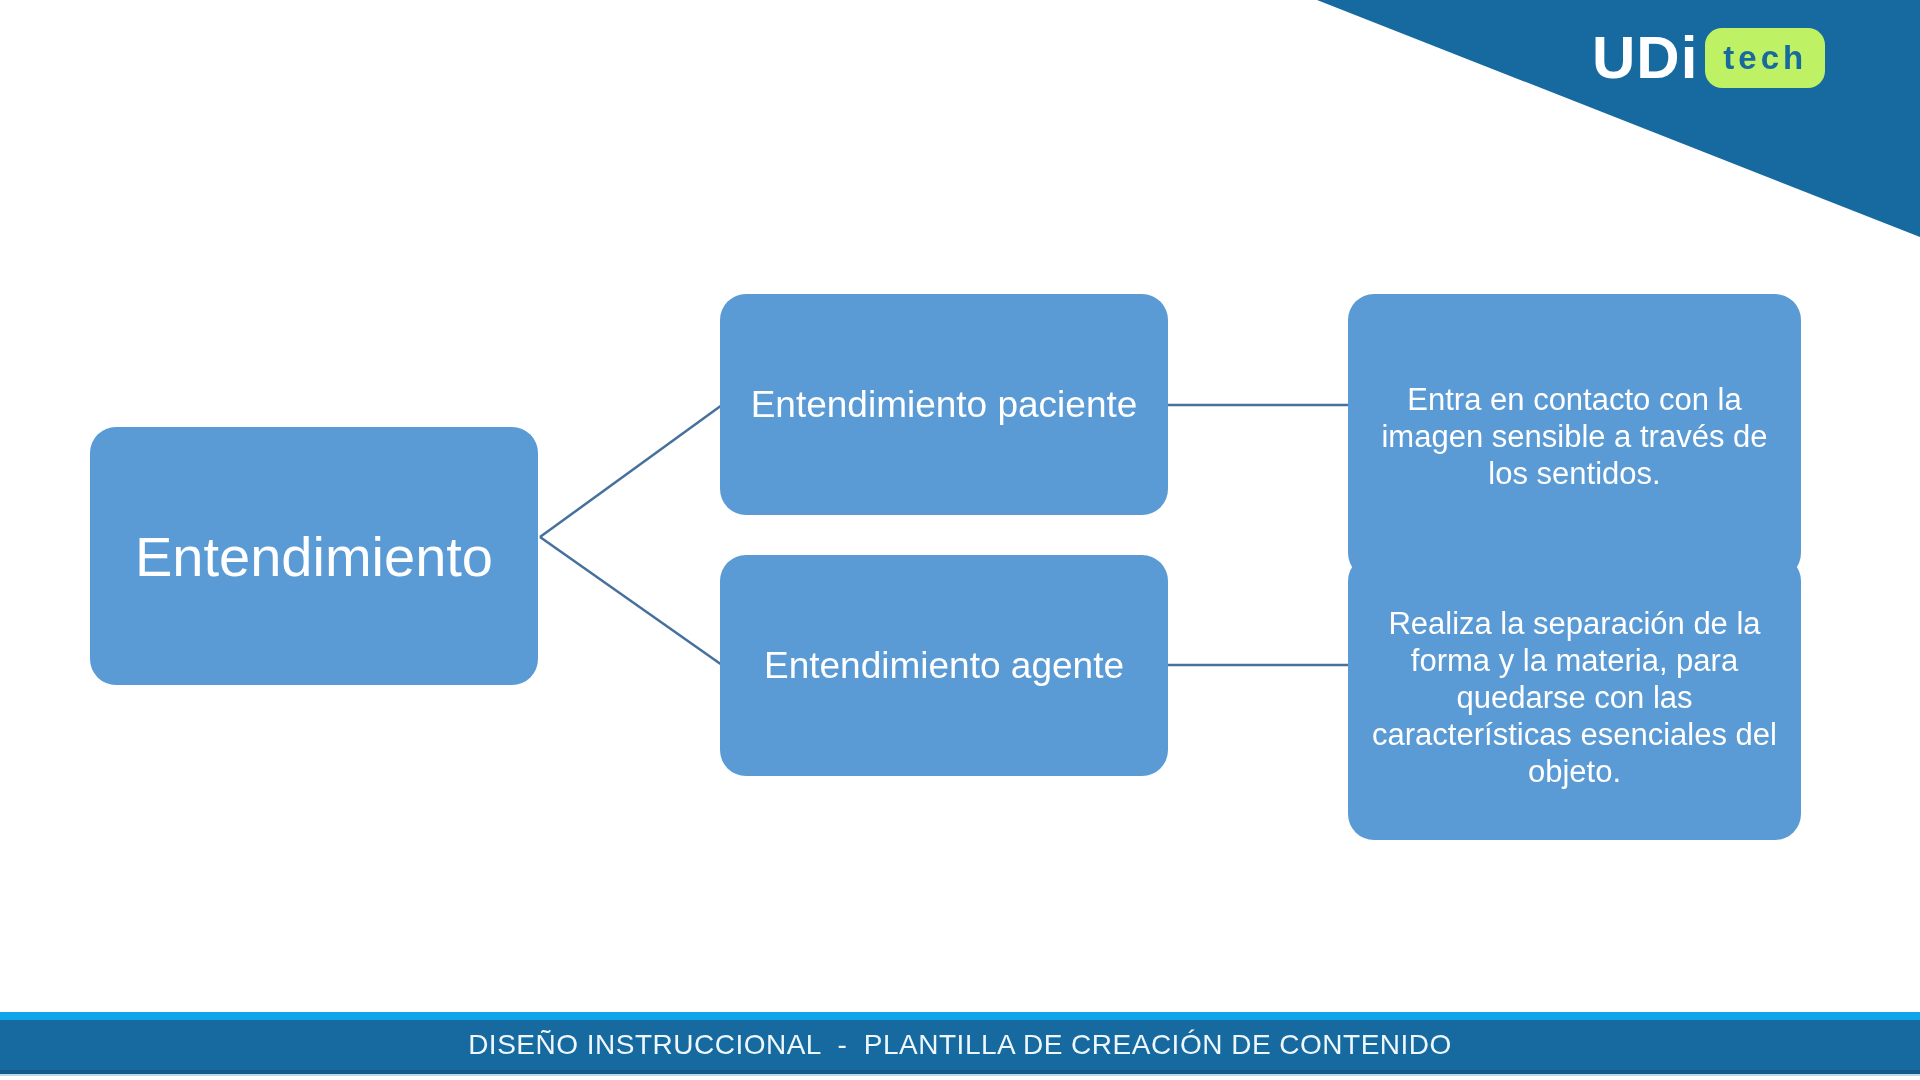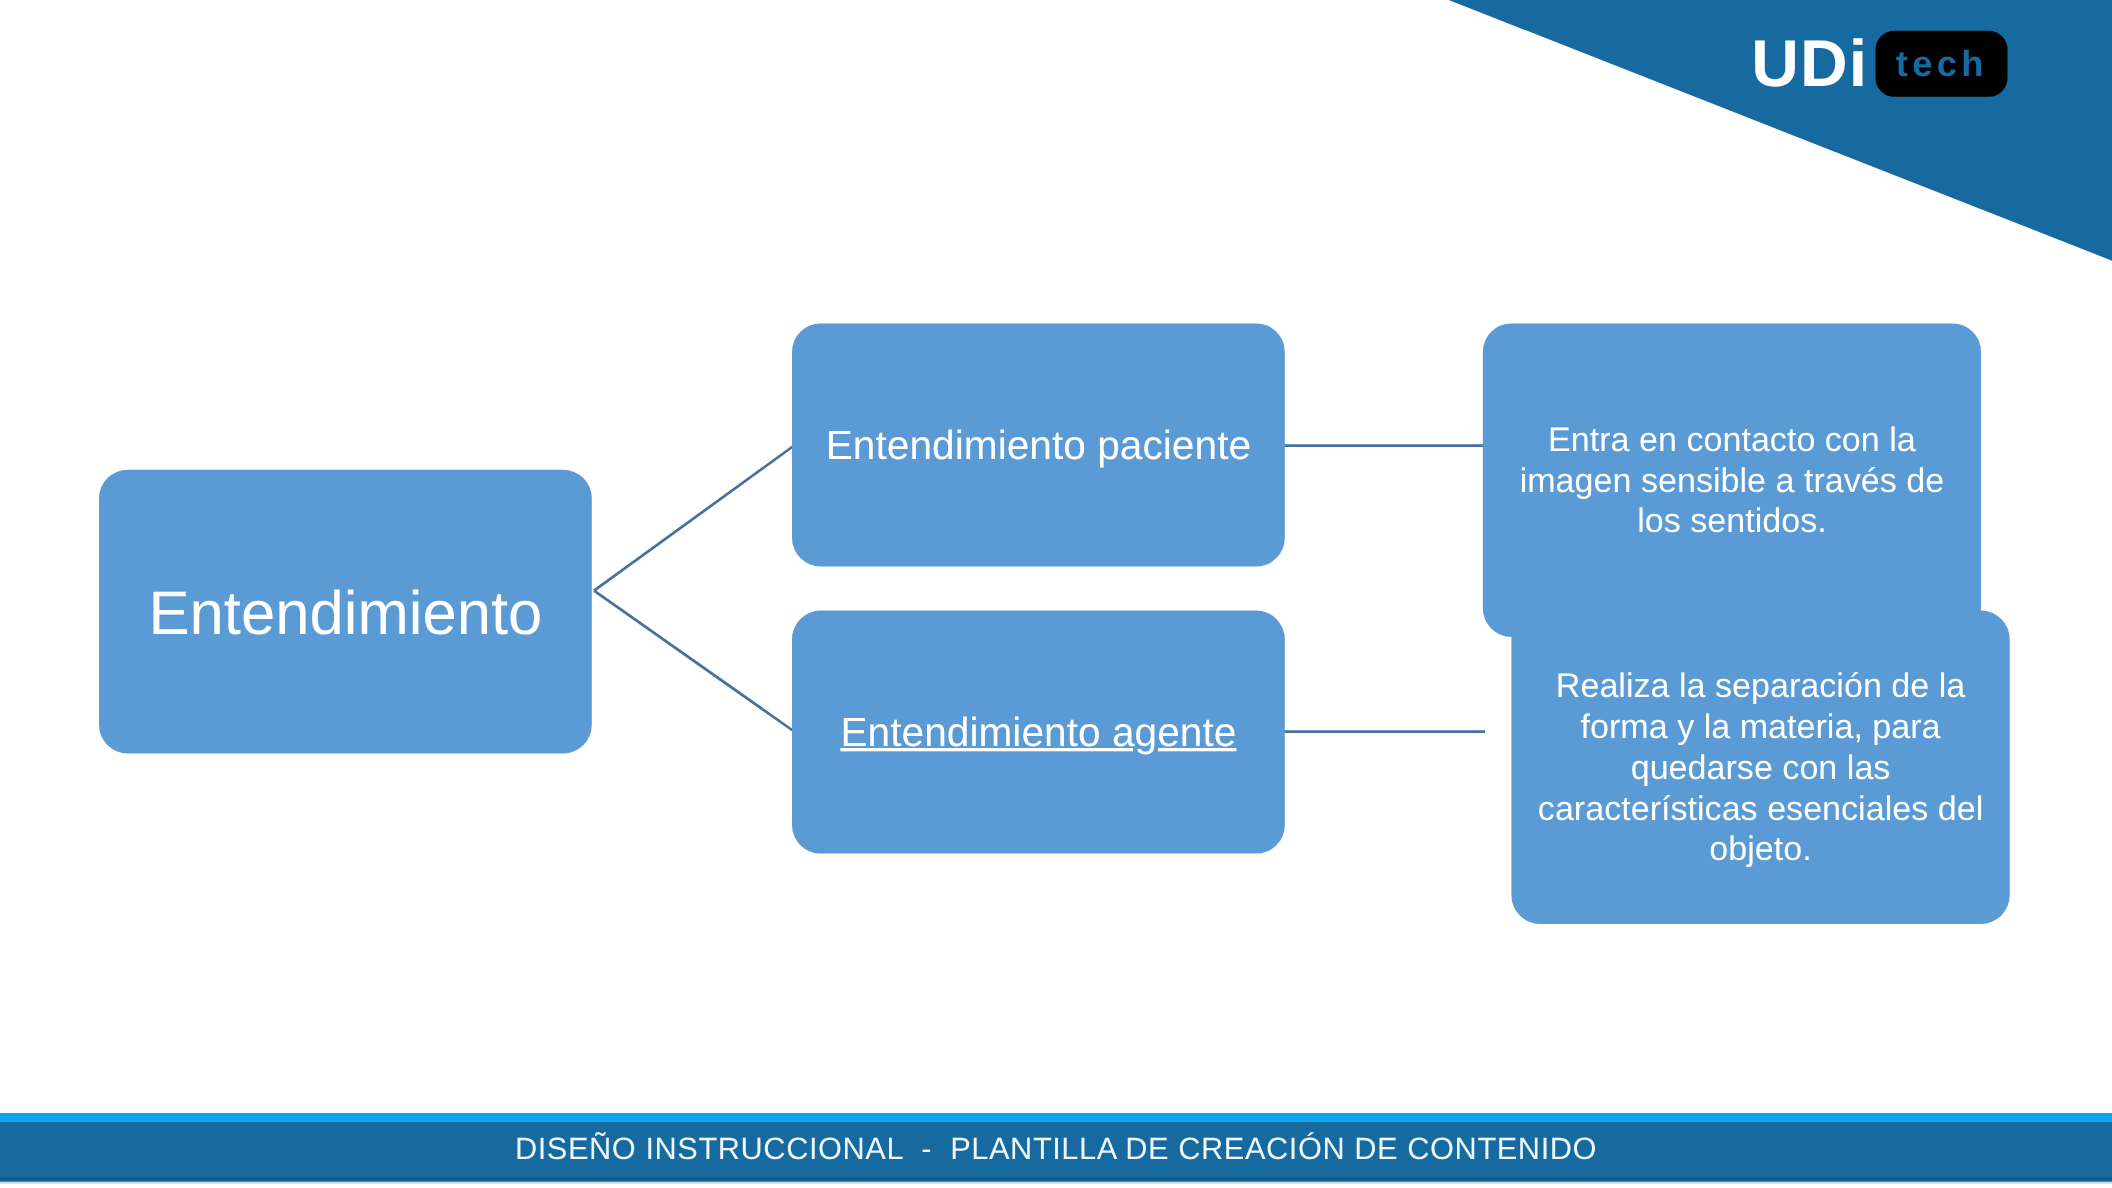--- a/index.html
+++ b/index.html
@@ -38,21 +38,21 @@
     gap: 7px;
   }
   .logo-text {
     color: #ffffff;
     font-size: 60px;
     font-weight: 800;
     letter-spacing: 1px;
     line-height: 1;
   }
   .logo-badge {
-    background: #000000;
+    background: #bef264;
     border-radius: 17px;
     padding: 6px 18px 8px 18px;
     display: flex;
     align-items: center;
     justify-content: center;
   }
   .logo-badge span {
     color: var(--accent, #176A9F);
     font-size: 33px;
     font-weight: 700;
@@ -79,31 +79,31 @@
     box-sizing: border-box;
   }
   .node-branch {
     left: 720px;
     width: 448px; height: 221px;
     font-size: 37px;
     padding: 0 18px;
     box-sizing: border-box;
   }
   .node-branch.b1 { top: 294px; }
-  .node-branch.b2 { top: 555px; text-decoration: underline; }
+  .node-branch.b2 { top: 555px; }
   .node-desc {
     left: 1348px;
     width: 453px; height: 285px;
     font-size: 31px;
     line-height: 1.2;
     padding: 0 18px;
     box-sizing: border-box;
   }
   .node-desc.d1 { top: 294px; }
-  .node-desc.d2 { top: 555px; margin-left: 26px; }
+  .node-desc.d2 { top: 555px; }
   
   .footer {
     position: absolute;
     left: 0; right: 0;
     top: 1012px;
     height: 50px;
     background: var(--accent, #176A9F);
     border-top: 8px solid #0ea5e9;
     border-bottom: 4px solid #155a86;
     box-shadow: 0 2px 0 #b8dbee;

